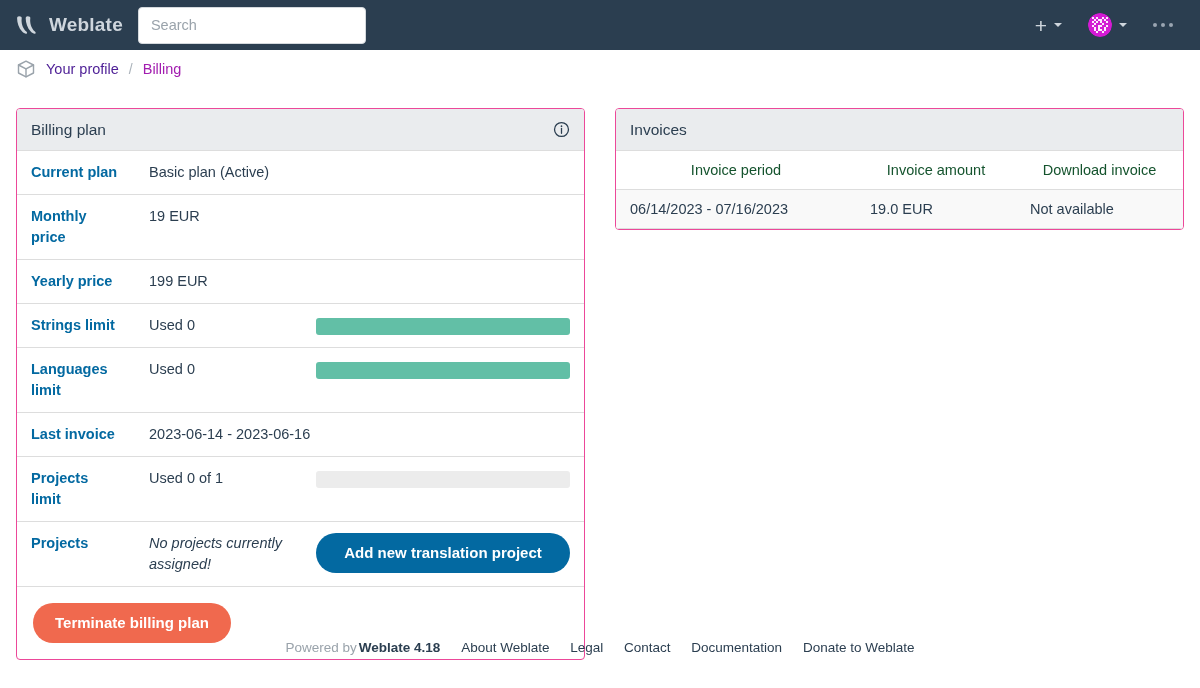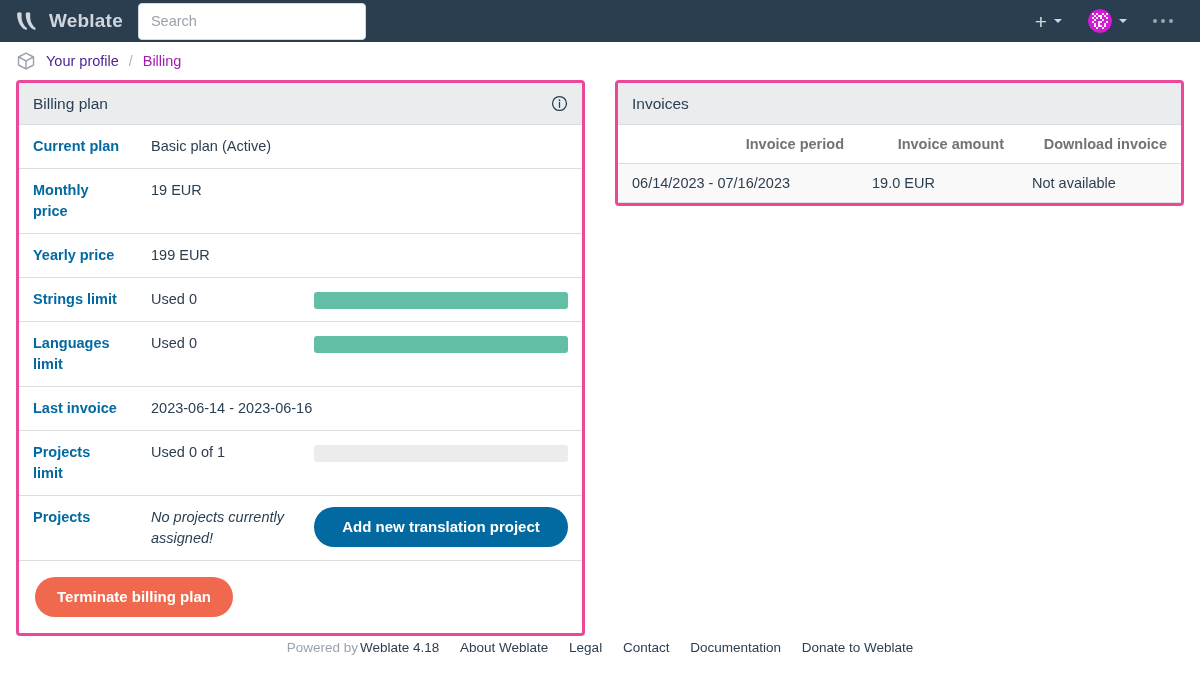--- a/index.html
+++ b/index.html
@@ -8,21 +8,21 @@
     width: 1200px; height: 688px;
     background: #ffffff;
     font-family: "Liberation Sans", sans-serif;
     font-size: 14px;
     color: #2b3e50;
     overflow: hidden;
   }
 
   
   .navbar {
-    height: 42px;
+    height: 50px;
     background: #2b3e50;
     display: flex;
     align-items: center;
     padding: 0 14px;
     position: relative;
   }
   .brand {
     display: flex;
     align-items: center;
     gap: 9px;
@@ -128,24 +128,25 @@
   
   .content {
     display: flex;
     gap: 30px;
     padding: 0 16px;
     align-items: flex-start;
   }
   .col { flex: 1 1 0; min-width: 0; }
 
   .panel {
-    border: 3px solid #ec4899;
+    border: 1px solid #ec4899;
     border-radius: 4px;
     background: #fff;
     overflow: hidden;
+    margin-top: 20px;
   }
   .panel-heading {
     background: #eaecee;
     border-bottom: 1px solid #dddddd;
     padding: 11px 14px;
     display: flex;
     align-items: center;
     justify-content: space-between;
     min-height: 42px;
   }
@@ -206,25 +207,25 @@
     line-height: 1.2;
     white-space: nowrap;
   }
   .btn-dark { background: #0369a1; width: 100%; }
   .btn-danger { background: #f0694e; }
 
   .panel-footer-row td { padding: 16px 16px; border-top: 1px solid #dddddd; }
 
   
   .invoice-table th {
-    text-align: right;
-    font-weight: bold;
+    text-align: center;
+    font-weight: normal;
     font-size: 14.5px;
     padding: 11px 14px;
-    color: #737373;
+    color: #14532d;
     border-bottom: 1px solid #dddddd;
   }
   .invoice-table td {
     padding: 11px 14px;
     font-size: 14.5px;
     color: #2b3e50;
     background: #f9f9f9;
     border-bottom: 1px solid #dddddd;
   }
   .invoice-table .col-period { width: 240px; }
@@ -233,21 +234,21 @@
   
   .footer {
     position: absolute;
     left: 0; right: 0;
     top: 632px;
     text-align: center;
     font-size: 13.5px;
     padding: 8px 0;
   }
   .footer .powered { color: #9aa3ab; }
-  .footer .weblate-ver { color: #2b3e50; font-weight: normal; margin-left: 2px; text-align: center; }
+  .footer .weblate-ver { color: #2b3e50; font-weight: bold; margin-left: 2px; text-align: center; }
   .footer a {
     color: #2b3e50;
     text-decoration: none;
     margin-left: 17px;
     cursor: pointer;
   }
 </style>
 </head>
 <body>
 

